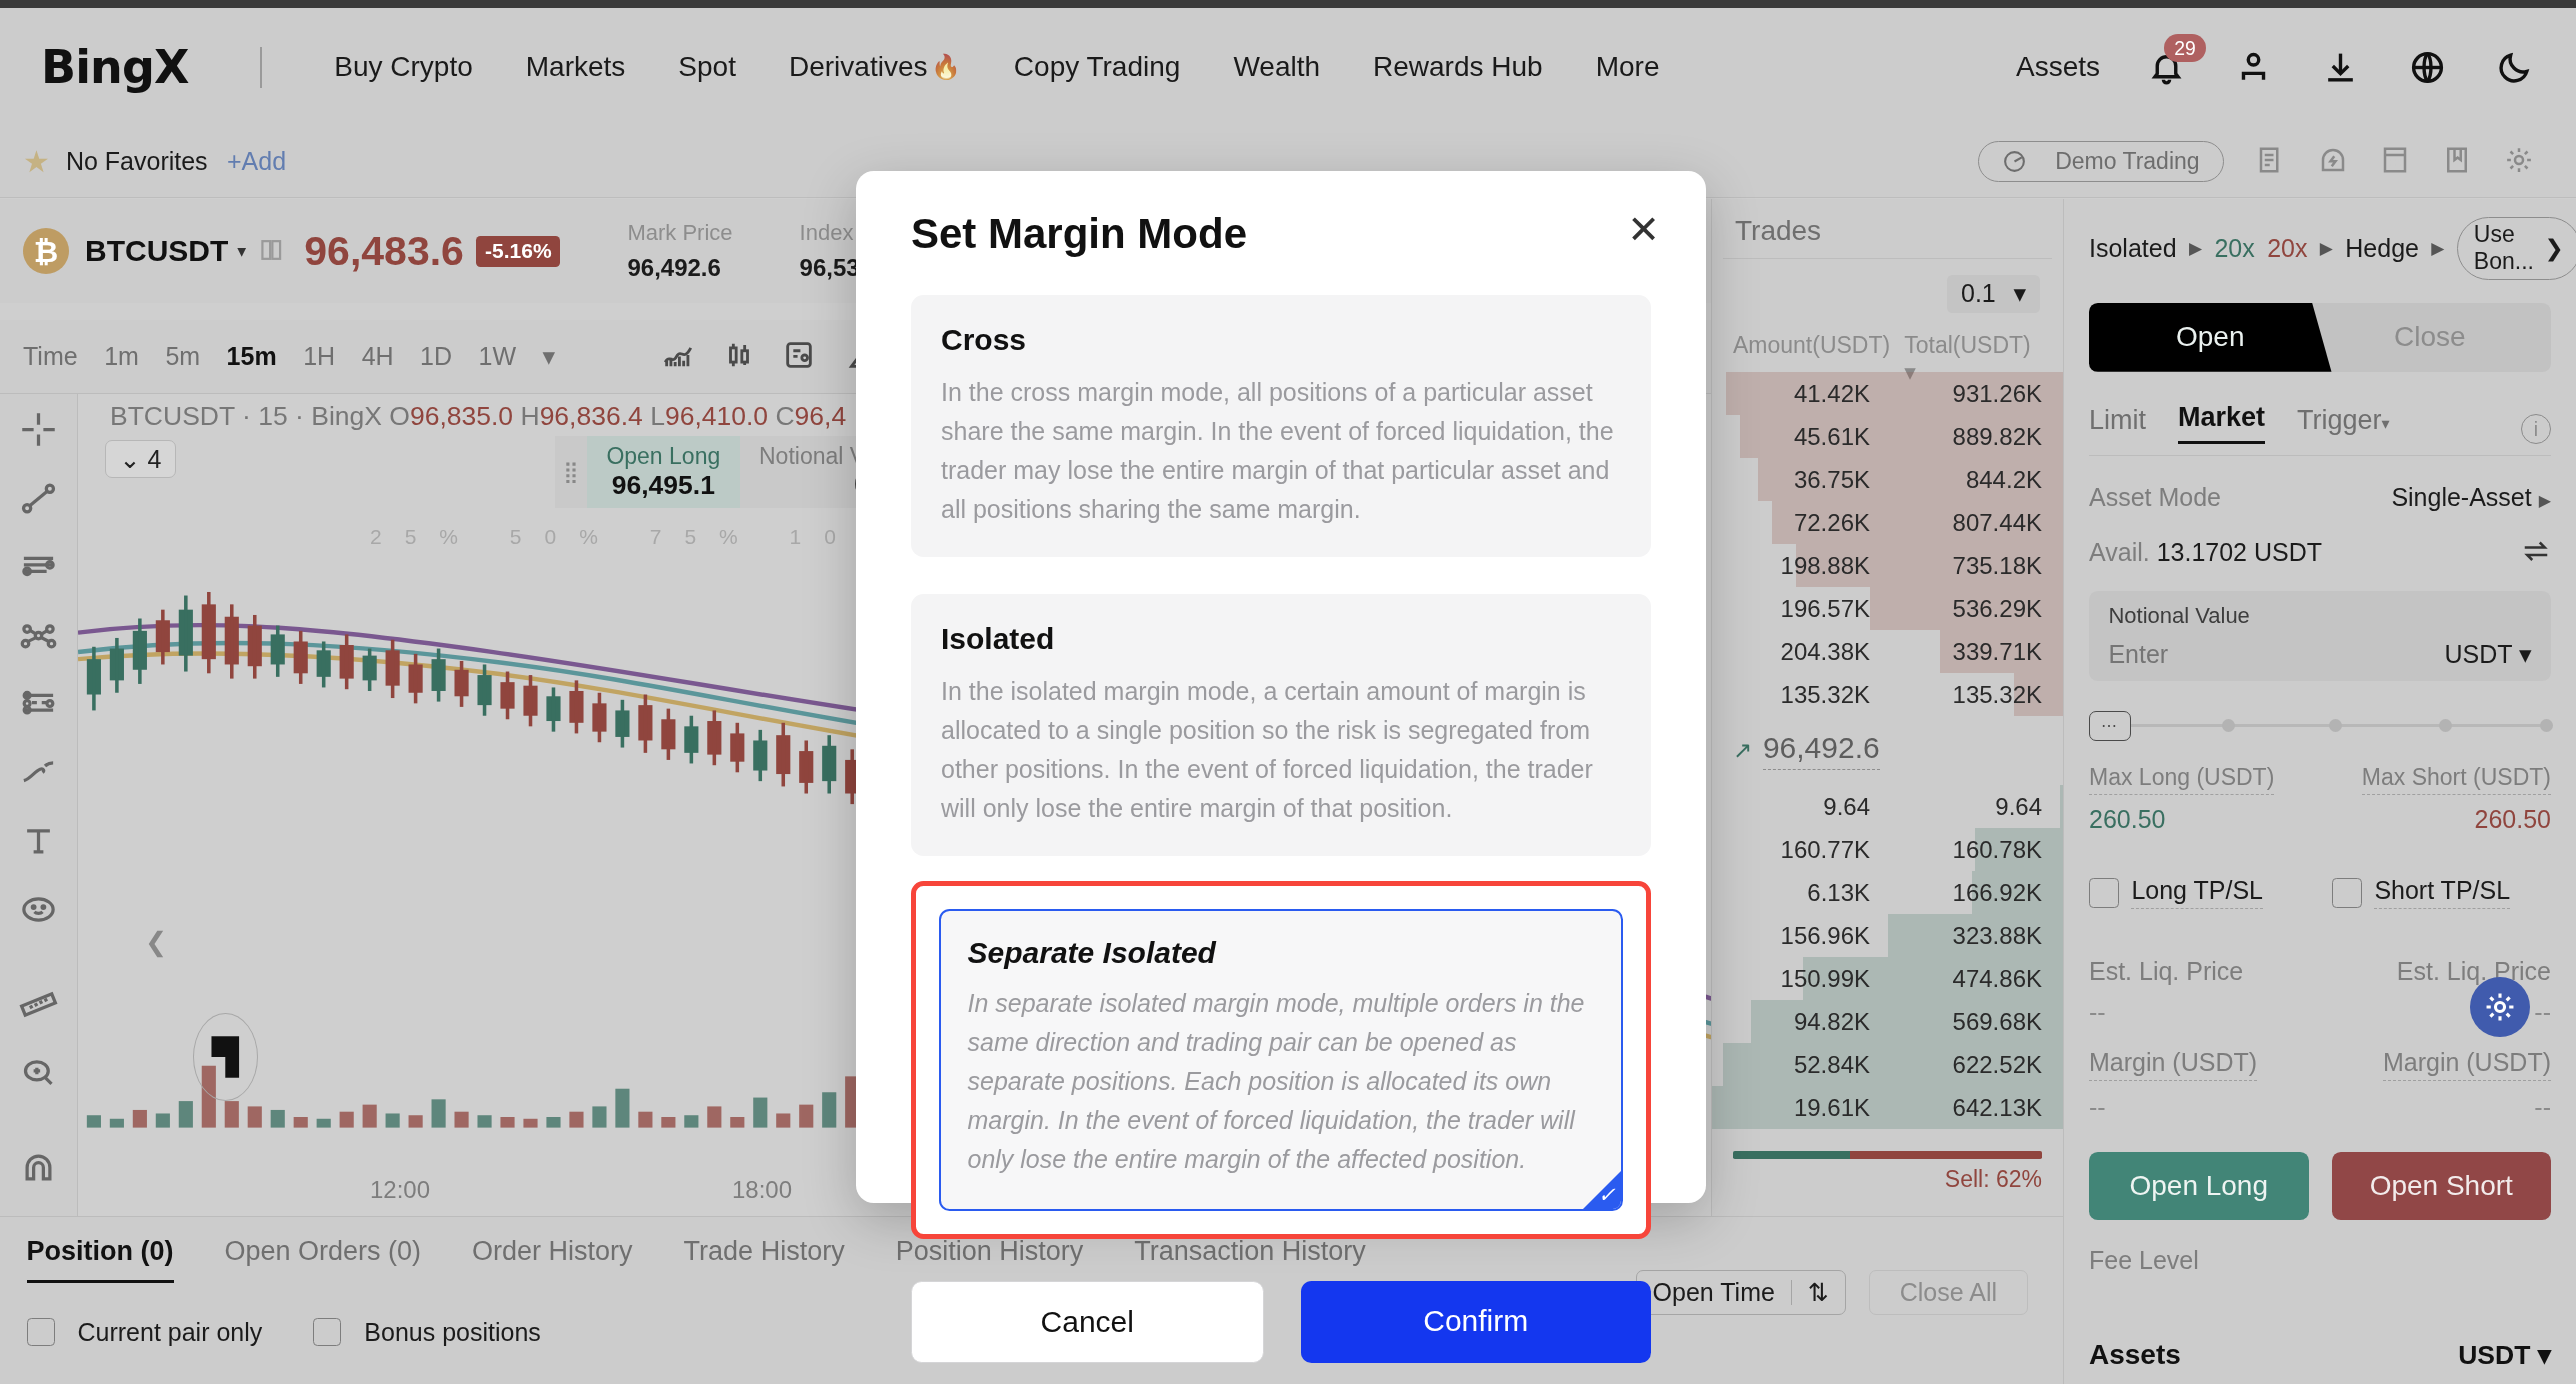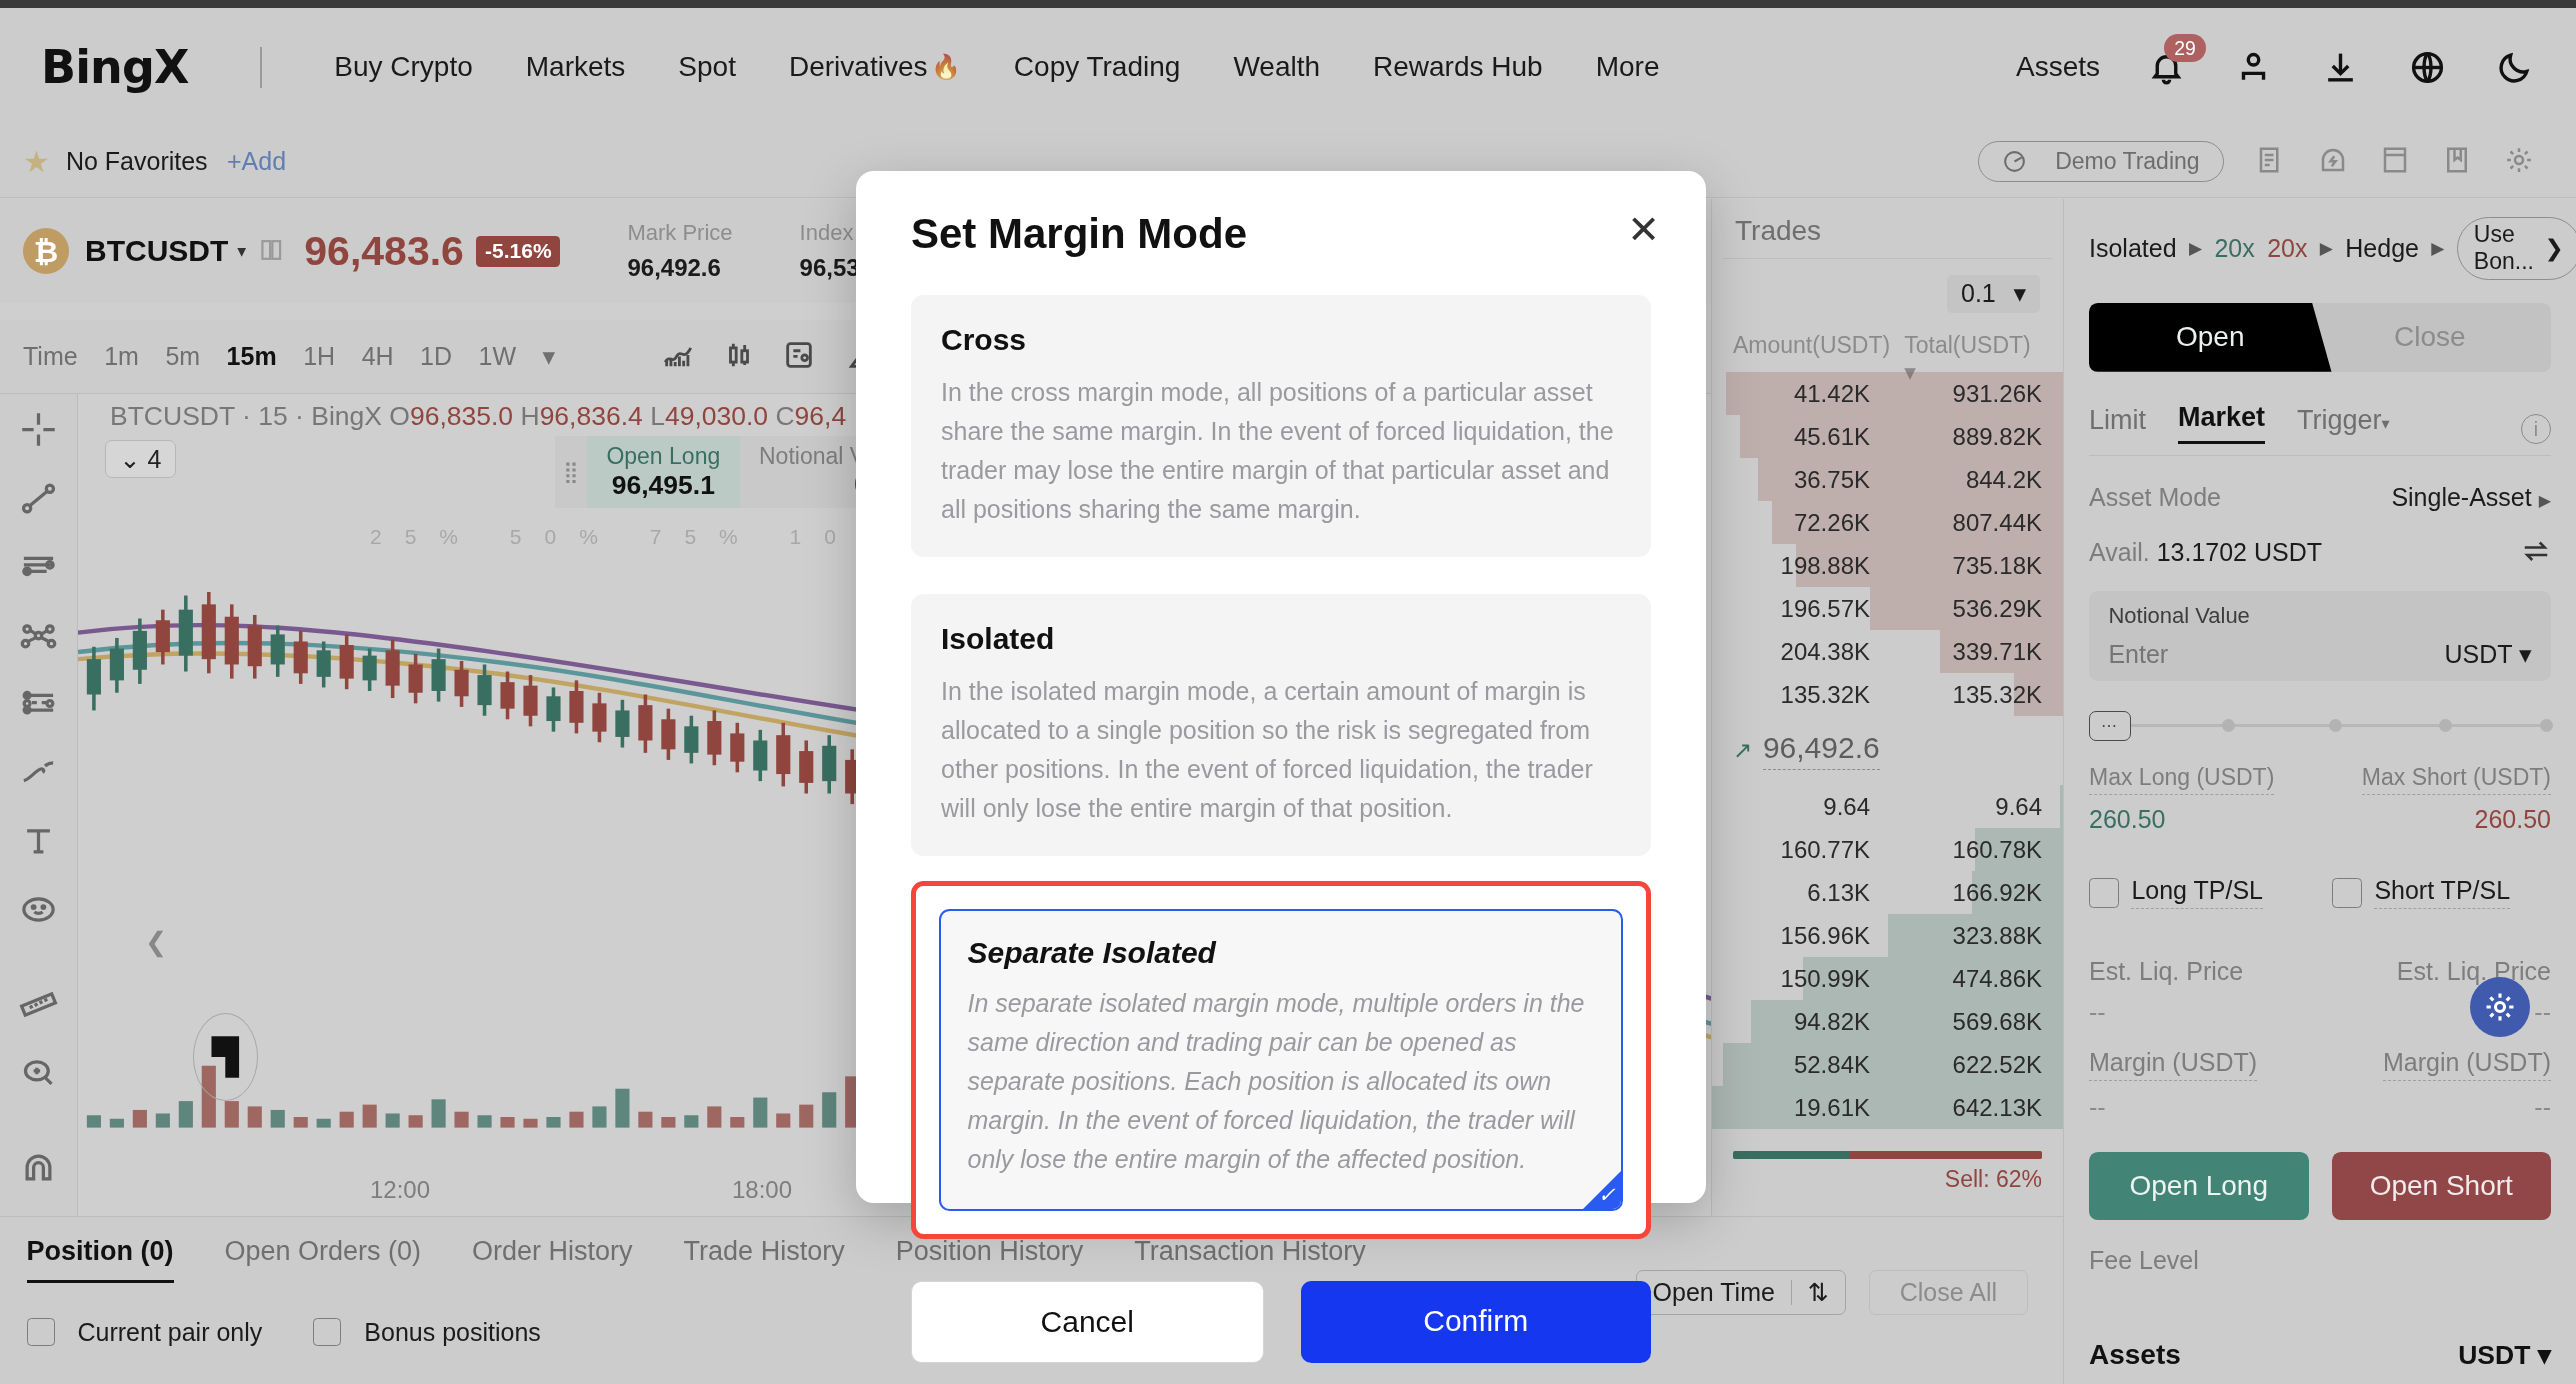--- a/index.html
+++ b/index.html
@@ -571,21 +571,21 @@
           <rect x="15" y="16" width="6" height="5" rx="1"></rect>
           <path d="M16.5 16v-2a1.5 1.5 0 0 1 3 0"></path>
         </svg></div>
   </div>
 
   <div class="chartwrap">
     <div class="chart-legend">
       <span>BTCUSDT · 15 · BingX</span>
       <span>O</span><span class="red">96,835.0</span>
       <span>H</span><span class="red">96,836.4</span>
-      <span>L</span><span class="red">49,030.0</span>
+      <span>L</span><span class="red">96,410.0</span>
       <span>C</span><span class="red">96,4</span>
     </div>
     <div class="cnt-box">⌄ <span>4</span></div>
 
     <div class="poschip">
       <div class="grip">⣿</div>
       <div class="ol">
         <div class="t">Open Long</div>
         <div class="v">96,495.1</div>
       </div>

